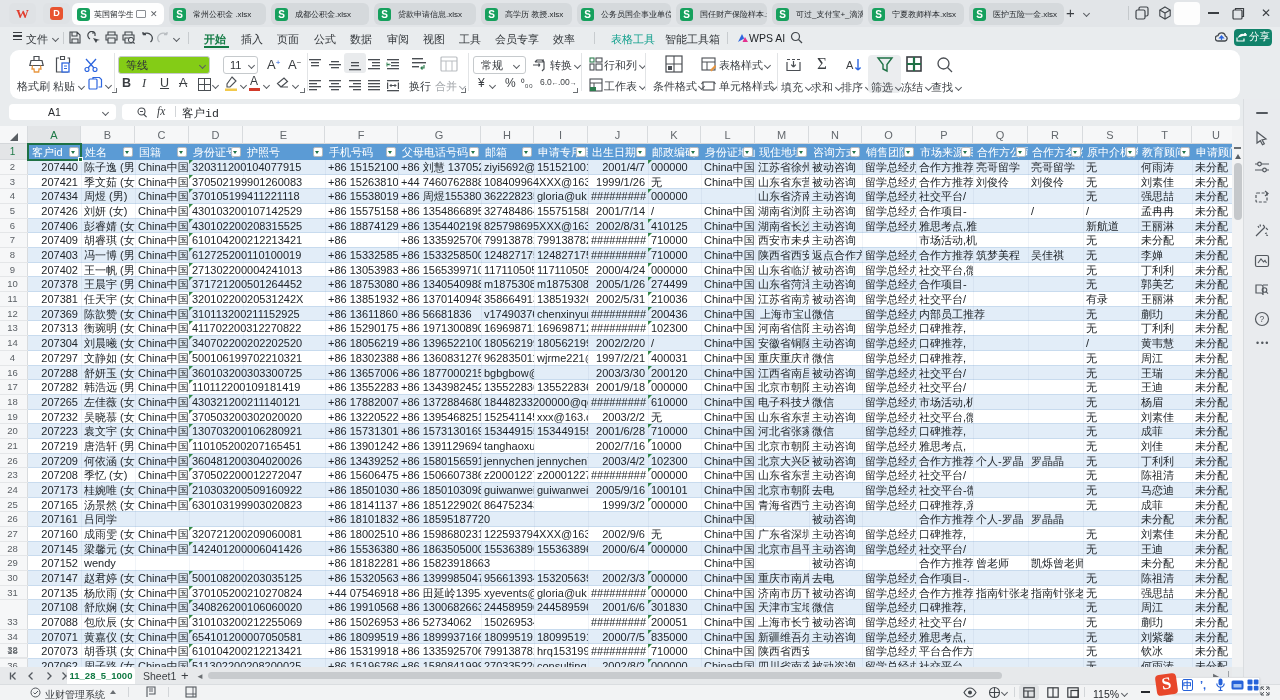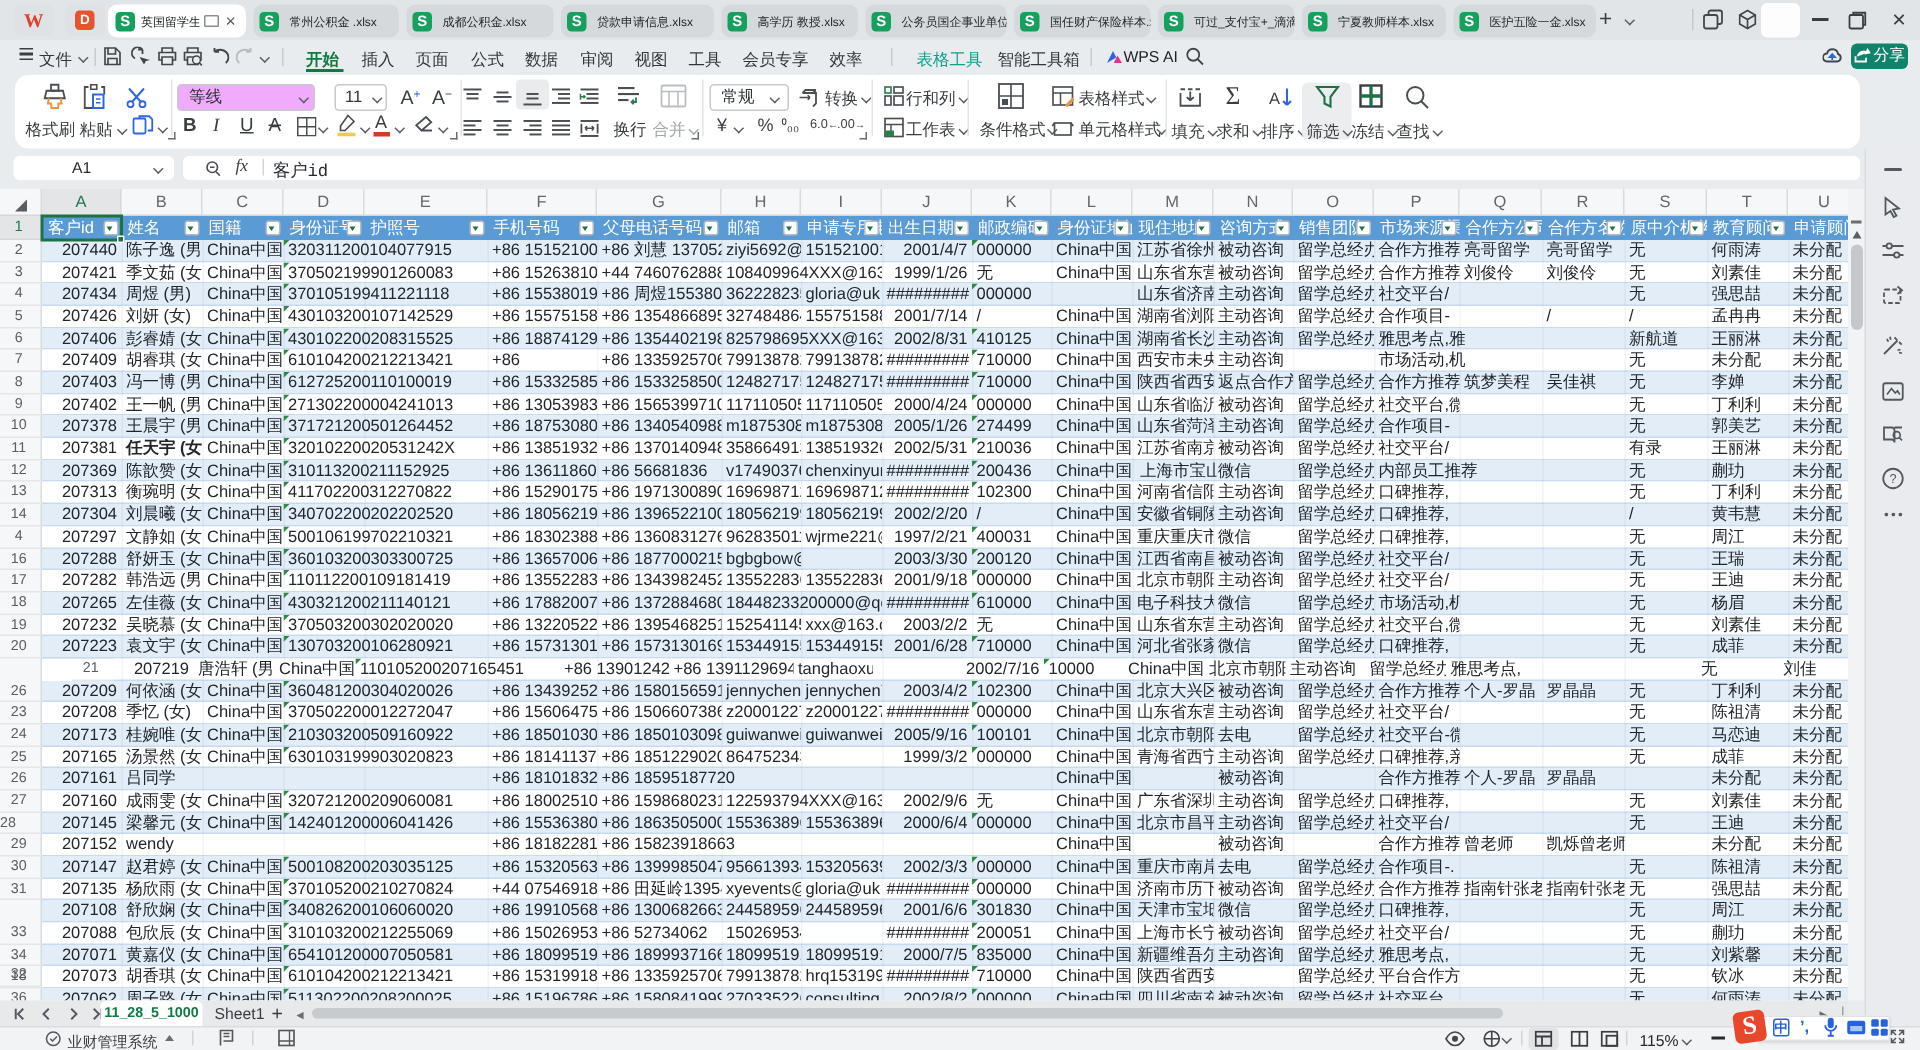--- a/index.html
+++ b/index.html
@@ -164,21 +164,21 @@
     <circle cx="3" cy="11.5" r="2" fill="none" stroke="#2D66DF" stroke-width="1.2"></circle>
     <circle cx="11" cy="11.5" r="2" fill="none" stroke="#2D66DF" stroke-width="1.2"></circle>
   </svg>
 <svg class="ab" style="left:88px;top:76px;" width="15" height="15" viewBox="0 0 15 15">
     <rect x="1" y="3" width="8" height="10" rx="1" fill="none" stroke="#2D66DF" stroke-width="1.2"></rect>
     <path d="M5 3V1.5h6.5l2 2V11h-3" fill="none" stroke="#2D66DF" stroke-width="1.2"></path>
   </svg>
 <div class="ab dd" style="left:106px;top:83px;"></div>
 <div class="ab" style="left:112px;top:88px;width:5px;height:5px;border-right:1px solid #6A6E72;border-bottom:1px solid #6A6E72;"></div>
 <div class="vsep" style="left:114px;"></div>
-<div class="ab" style="left:118px;top:56px;width:92px;height:18px;border:1px solid #C6CACD;border-radius:3px;background:#f0abfc;font-size:11px;color:#303438;line-height:16px;padding-left:7px;">等线</div>
+<div class="ab" style="left:118px;top:56px;width:92px;height:18px;border:1px solid #C6CACD;border-radius:3px;background:#84cc16;font-size:11px;color:#303438;line-height:16px;padding-left:7px;">等线</div>
 <div class="ab dd" style="left:200px;top:63px;"></div>
 <div class="ab" style="left:223px;top:56px;width:35px;height:18px;border:1px solid #C6CACD;border-radius:3px;background:#fff;font-size:11px;color:#303438;line-height:16px;padding-left:6px;">11</div>
 <div class="ab dd" style="left:249px;top:63px;"></div>
 <div class="ab" style="left:267px;top:57px;font-size:13px;color:#3A3E42;">A<span style="font-size:8px;vertical-align:4px;color:#2D66DF;">+</span></div>
 <div class="ab" style="left:288px;top:57px;font-size:13px;color:#3A3E42;">A<span style="font-size:8px;vertical-align:4px;">−</span></div>
 <div class="ab" style="left:122px;top:76px;font-size:12.5px;font-weight:bold;color:#3A3E42;">B</div>
 <div class="ab" style="left:142px;top:76px;font-size:12.5px;font-style:italic;font-family:'Liberation Serif',serif;color:#3A3E42;">I</div>
 <div class="ab" style="left:160px;top:76px;font-size:12.5px;text-decoration:underline;color:#3A3E42;">U</div>
 <div class="ab" style="left:179px;top:76px;font-size:12.5px;text-decoration:line-through;color:#3A3E42;">A</div>
 <svg class="ab" style="left:198px;top:78px;" width="13" height="13" viewBox="0 0 13 13">
@@ -621,21 +621,21 @@
 <div style="position:absolute;left:862px;top:0;width:54px;height:14.68px;font-size:11px;color:#21262B;line-height:15.28px;padding:0 3px 0 3px;text-align:left;white-space:nowrap;overflow:hidden;">留学总经办</div>
 <div style="position:absolute;left:916px;top:0;width:57px;height:14.68px;font-size:11px;color:#21262B;line-height:15.28px;padding:0 3px 0 3px;text-align:left;white-space:nowrap;overflow:hidden;">合作项目-</div>
 <div style="position:absolute;left:1083px;top:0;width:55px;height:14.68px;font-size:11px;color:#21262B;line-height:15.28px;padding:0 3px 0 3px;text-align:left;white-space:nowrap;overflow:hidden;">无</div>
 <div style="position:absolute;left:1138px;top:0;width:54px;height:14.68px;font-size:11px;color:#21262B;line-height:15.28px;padding:0 3px 0 3px;text-align:left;white-space:nowrap;overflow:hidden;">郭美艺</div>
 <div style="position:absolute;left:1192px;top:0;width:49px;height:14.68px;font-size:11px;color:#21262B;line-height:15.28px;padding:0 3px 0 3px;text-align:left;white-space:nowrap;overflow:hidden;">未分配</div>
 </div>
 <div style="position:absolute;left:0;top:166.12px;width:1232px;height:14.68px;">
 <div style="position:absolute;left:0;top:0;width:28px;height:14.68px;font-size:9.5px;color:#595E63;text-align:center;padding-right:3px;line-height:14.68px;border-bottom:1px solid #E4E6E8;">11</div>
 <div style="position:absolute;left:28px;top:0;width:1204px;height:14.68px;background:#FFFFFF;border-bottom:1px solid #C8DBEE;"></div>
 <div style="position:absolute;left:28px;top:0;width:53px;height:14.68px;font-size:11px;color:#21262B;line-height:15.28px;padding:0 3px 0 3px;text-align:right;white-space:nowrap;overflow:hidden;">207381</div>
-<div style="position:absolute;left:81px;top:0;width:54px;height:14.68px;font-size:11px;color:#21262B;line-height:15.28px;padding:0 3px 0 3px;text-align:left;white-space:nowrap;overflow:hidden;font-weight:bold;">任天宇 (女</div>
+<div style="position:absolute;left:81px;top:0;width:54px;height:14.68px;font-size:11px;color:#21262B;line-height:15.28px;padding:0 3px 0 3px;text-align:left;white-space:nowrap;overflow:hidden;">任天宇 (女</div>
 <div style="position:absolute;left:135px;top:0;width:54px;height:14.68px;font-size:11px;color:#21262B;line-height:15.28px;padding:0 3px 0 3px;text-align:left;white-space:nowrap;overflow:hidden;">China中国</div>
 <div style="position:absolute;left:189px;top:0;width:136px;height:14.68px;font-size:11px;color:#21262B;line-height:15.28px;padding:0 3px 0 3px;text-align:left;white-space:nowrap;overflow:hidden;"><span class="gtri"></span>32010220020531242X</div>
 <div style="position:absolute;left:325px;top:0;width:73px;height:14.68px;font-size:11px;color:#21262B;line-height:15.28px;padding:0 3px 0 3px;text-align:left;white-space:nowrap;overflow:hidden;">+86 138519326</div>
 <div style="position:absolute;left:398px;top:0;width:83px;height:14.68px;font-size:11px;color:#21262B;line-height:15.28px;padding:0 3px 0 3px;text-align:left;white-space:nowrap;overflow:hidden;">+86 13701409486</div>
 <div style="position:absolute;left:481px;top:0;width:53px;height:14.68px;font-size:11px;color:#21262B;line-height:15.28px;padding:0 3px 0 3px;text-align:left;white-space:nowrap;overflow:hidden;">358664913</div>
 <div style="position:absolute;left:534px;top:0;width:54px;height:14.68px;font-size:11px;color:#21262B;line-height:15.28px;padding:0 3px 0 3px;text-align:left;white-space:nowrap;overflow:hidden;">138519326</div>
 <div style="position:absolute;left:588px;top:0;width:60px;height:14.68px;font-size:11px;color:#21262B;line-height:15.28px;padding:0 3px 0 3px;text-align:right;white-space:nowrap;overflow:hidden;">2002/5/31</div>
 <div style="position:absolute;left:648px;top:0;width:53px;height:14.68px;font-size:11px;color:#21262B;line-height:15.28px;padding:0 3px 0 3px;text-align:left;white-space:nowrap;overflow:hidden;"><span class="gtri"></span>210036</div>
 <div style="position:absolute;left:701px;top:0;width:54px;height:14.68px;font-size:11px;color:#21262B;line-height:15.28px;padding:0 3px 0 3px;text-align:left;white-space:nowrap;overflow:hidden;">China中国</div>
 <div style="position:absolute;left:755px;top:0;width:54px;height:14.68px;font-size:11px;color:#21262B;line-height:15.28px;padding:0 3px 0 3px;text-align:left;white-space:nowrap;overflow:hidden;">江苏省南京</div>
@@ -835,21 +835,21 @@
 <div style="position:absolute;left:648px;top:0;width:53px;height:14.68px;font-size:11px;color:#21262B;line-height:15.28px;padding:0 3px 0 3px;text-align:left;white-space:nowrap;overflow:hidden;"><span class="gtri"></span>710000</div>
 <div style="position:absolute;left:701px;top:0;width:54px;height:14.68px;font-size:11px;color:#21262B;line-height:15.28px;padding:0 3px 0 3px;text-align:left;white-space:nowrap;overflow:hidden;">China中国</div>
 <div style="position:absolute;left:755px;top:0;width:54px;height:14.68px;font-size:11px;color:#21262B;line-height:15.28px;padding:0 3px 0 3px;text-align:left;white-space:nowrap;overflow:hidden;">河北省张家</div>
 <div style="position:absolute;left:809px;top:0;width:53px;height:14.68px;font-size:11px;color:#21262B;line-height:15.28px;padding:0 3px 0 3px;text-align:left;white-space:nowrap;overflow:hidden;">微信</div>
 <div style="position:absolute;left:862px;top:0;width:54px;height:14.68px;font-size:11px;color:#21262B;line-height:15.28px;padding:0 3px 0 3px;text-align:left;white-space:nowrap;overflow:hidden;">留学总经办</div>
 <div style="position:absolute;left:916px;top:0;width:57px;height:14.68px;font-size:11px;color:#21262B;line-height:15.28px;padding:0 3px 0 3px;text-align:left;white-space:nowrap;overflow:hidden;">口碑推荐,</div>
 <div style="position:absolute;left:1083px;top:0;width:55px;height:14.68px;font-size:11px;color:#21262B;line-height:15.28px;padding:0 3px 0 3px;text-align:left;white-space:nowrap;overflow:hidden;">无</div>
 <div style="position:absolute;left:1138px;top:0;width:54px;height:14.68px;font-size:11px;color:#21262B;line-height:15.28px;padding:0 3px 0 3px;text-align:left;white-space:nowrap;overflow:hidden;">成菲</div>
 <div style="position:absolute;left:1192px;top:0;width:49px;height:14.68px;font-size:11px;color:#21262B;line-height:15.28px;padding:0 3px 0 3px;text-align:left;white-space:nowrap;overflow:hidden;">未分配</div>
 </div>
-<div style="position:absolute;left:0;top:312.92px;width:1232px;height:14.68px;margin-left:48px;">
+<div style="position:absolute;left:0;top:312.92px;width:1232px;height:14.68px;">
 <div style="position:absolute;left:0;top:0;width:28px;height:14.68px;font-size:9.5px;color:#595E63;text-align:center;padding-right:3px;line-height:14.68px;border-bottom:1px solid #E4E6E8;">21</div>
 <div style="position:absolute;left:28px;top:0;width:1204px;height:14.68px;background:#FFFFFF;border-bottom:1px solid #C8DBEE;"></div>
 <div style="position:absolute;left:28px;top:0;width:53px;height:14.68px;font-size:11px;color:#21262B;line-height:15.28px;padding:0 3px 0 3px;text-align:right;white-space:nowrap;overflow:hidden;">207219</div>
 <div style="position:absolute;left:81px;top:0;width:54px;height:14.68px;font-size:11px;color:#21262B;line-height:15.28px;padding:0 3px 0 3px;text-align:left;white-space:nowrap;overflow:hidden;">唐浩轩 (男</div>
 <div style="position:absolute;left:135px;top:0;width:54px;height:14.68px;font-size:11px;color:#21262B;line-height:15.28px;padding:0 3px 0 3px;text-align:left;white-space:nowrap;overflow:hidden;">China中国</div>
 <div style="position:absolute;left:189px;top:0;width:136px;height:14.68px;font-size:11px;color:#21262B;line-height:15.28px;padding:0 3px 0 3px;text-align:left;white-space:nowrap;overflow:hidden;"><span class="gtri"></span>110105200207165451</div>
 <div style="position:absolute;left:325px;top:0;width:73px;height:14.68px;font-size:11px;color:#21262B;line-height:15.28px;padding:0 3px 0 3px;text-align:left;white-space:nowrap;overflow:hidden;">+86 139012425</div>
 <div style="position:absolute;left:398px;top:0;width:83px;height:14.68px;font-size:11px;color:#21262B;line-height:15.28px;padding:0 3px 0 3px;text-align:left;white-space:nowrap;overflow:hidden;">+86 13911296943</div>
 <div style="position:absolute;left:481px;top:0;width:53px;height:14.68px;font-size:11px;color:#21262B;line-height:15.28px;padding:0 3px 0 3px;text-align:left;white-space:nowrap;overflow:hidden;">tanghaoxu</div>
 <div style="position:absolute;left:588px;top:0;width:60px;height:14.68px;font-size:11px;color:#21262B;line-height:15.28px;padding:0 3px 0 3px;text-align:right;white-space:nowrap;overflow:hidden;">2002/7/16</div>
@@ -982,21 +982,21 @@
 <div style="position:absolute;left:701px;top:0;width:54px;height:14.68px;font-size:11px;color:#21262B;line-height:15.28px;padding:0 3px 0 3px;text-align:left;white-space:nowrap;overflow:hidden;">China中国</div>
 <div style="position:absolute;left:755px;top:0;width:54px;height:14.68px;font-size:11px;color:#21262B;line-height:15.28px;padding:0 3px 0 3px;text-align:left;white-space:nowrap;overflow:hidden;">广东省深圳</div>
 <div style="position:absolute;left:809px;top:0;width:53px;height:14.68px;font-size:11px;color:#21262B;line-height:15.28px;padding:0 3px 0 3px;text-align:left;white-space:nowrap;overflow:hidden;">主动咨询</div>
 <div style="position:absolute;left:862px;top:0;width:54px;height:14.68px;font-size:11px;color:#21262B;line-height:15.28px;padding:0 3px 0 3px;text-align:left;white-space:nowrap;overflow:hidden;">留学总经办</div>
 <div style="position:absolute;left:916px;top:0;width:57px;height:14.68px;font-size:11px;color:#21262B;line-height:15.28px;padding:0 3px 0 3px;text-align:left;white-space:nowrap;overflow:hidden;">口碑推荐,</div>
 <div style="position:absolute;left:1083px;top:0;width:55px;height:14.68px;font-size:11px;color:#21262B;line-height:15.28px;padding:0 3px 0 3px;text-align:left;white-space:nowrap;overflow:hidden;">无</div>
 <div style="position:absolute;left:1138px;top:0;width:54px;height:14.68px;font-size:11px;color:#21262B;line-height:15.28px;padding:0 3px 0 3px;text-align:left;white-space:nowrap;overflow:hidden;">刘素佳</div>
 <div style="position:absolute;left:1192px;top:0;width:49px;height:14.68px;font-size:11px;color:#21262B;line-height:15.28px;padding:0 3px 0 3px;text-align:left;white-space:nowrap;overflow:hidden;">未分配</div>
 </div>
 <div style="position:absolute;left:0;top:415.68px;width:1232px;height:14.68px;">
-<div style="position:absolute;left:0;top:0;width:28px;height:14.68px;font-size:9.5px;color:#595E63;padding-right:3px;line-height:14.68px;border-bottom:1px solid #E4E6E8;">28</div>
+<div style="position:absolute;left:0;top:0;width:28px;height:14.68px;font-size:9.5px;color:#595E63;text-align:center;padding-right:3px;line-height:14.68px;border-bottom:1px solid #E4E6E8;">28</div>
 <div style="position:absolute;left:28px;top:0;width:1204px;height:14.68px;background:#E2EDF8;border-bottom:1px solid #C8DBEE;"></div>
 <div style="position:absolute;left:28px;top:0;width:53px;height:14.68px;font-size:11px;color:#21262B;line-height:15.28px;padding:0 3px 0 3px;text-align:right;white-space:nowrap;overflow:hidden;">207145</div>
 <div style="position:absolute;left:81px;top:0;width:54px;height:14.68px;font-size:11px;color:#21262B;line-height:15.28px;padding:0 3px 0 3px;text-align:left;white-space:nowrap;overflow:hidden;">梁馨元 (女</div>
 <div style="position:absolute;left:135px;top:0;width:54px;height:14.68px;font-size:11px;color:#21262B;line-height:15.28px;padding:0 3px 0 3px;text-align:left;white-space:nowrap;overflow:hidden;">China中国</div>
 <div style="position:absolute;left:189px;top:0;width:136px;height:14.68px;font-size:11px;color:#21262B;line-height:15.28px;padding:0 3px 0 3px;text-align:left;white-space:nowrap;overflow:hidden;"><span class="gtri"></span>142401200006041426</div>
 <div style="position:absolute;left:325px;top:0;width:73px;height:14.68px;font-size:11px;color:#21262B;line-height:15.28px;padding:0 3px 0 3px;text-align:left;white-space:nowrap;overflow:hidden;">+86 155363800</div>
 <div style="position:absolute;left:398px;top:0;width:83px;height:14.68px;font-size:11px;color:#21262B;line-height:15.28px;padding:0 3px 0 3px;text-align:left;white-space:nowrap;overflow:hidden;">+86 18635050000</div>
 <div style="position:absolute;left:481px;top:0;width:53px;height:14.68px;font-size:11px;color:#21262B;line-height:15.28px;padding:0 3px 0 3px;text-align:left;white-space:nowrap;overflow:hidden;">155363896</div>
 <div style="position:absolute;left:534px;top:0;width:54px;height:14.68px;font-size:11px;color:#21262B;line-height:15.28px;padding:0 3px 0 3px;text-align:left;white-space:nowrap;overflow:hidden;">155363896</div>
 <div style="position:absolute;left:588px;top:0;width:60px;height:14.68px;font-size:11px;color:#21262B;line-height:15.28px;padding:0 3px 0 3px;text-align:right;white-space:nowrap;overflow:hidden;">2000/6/4</div>

